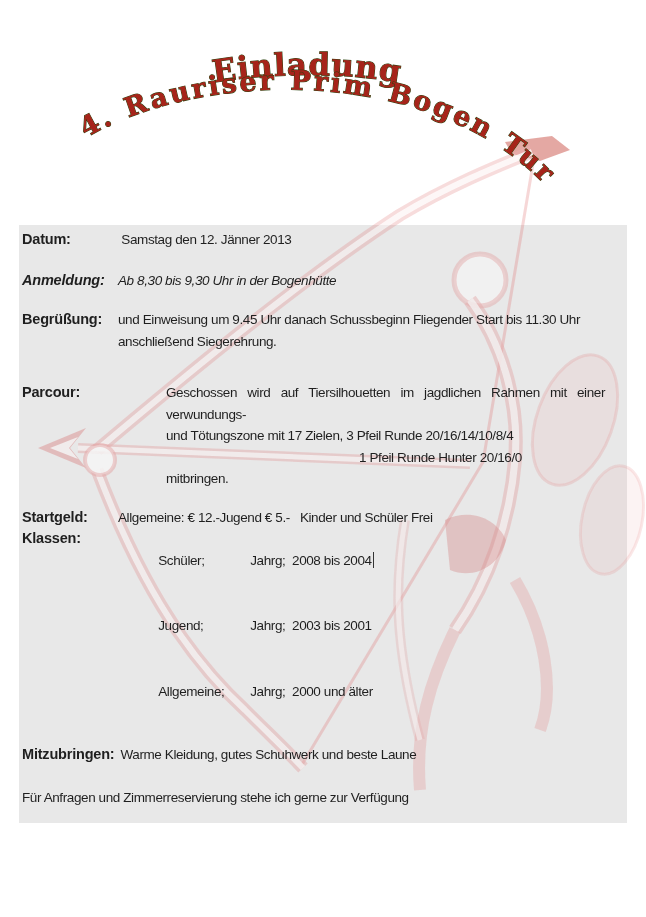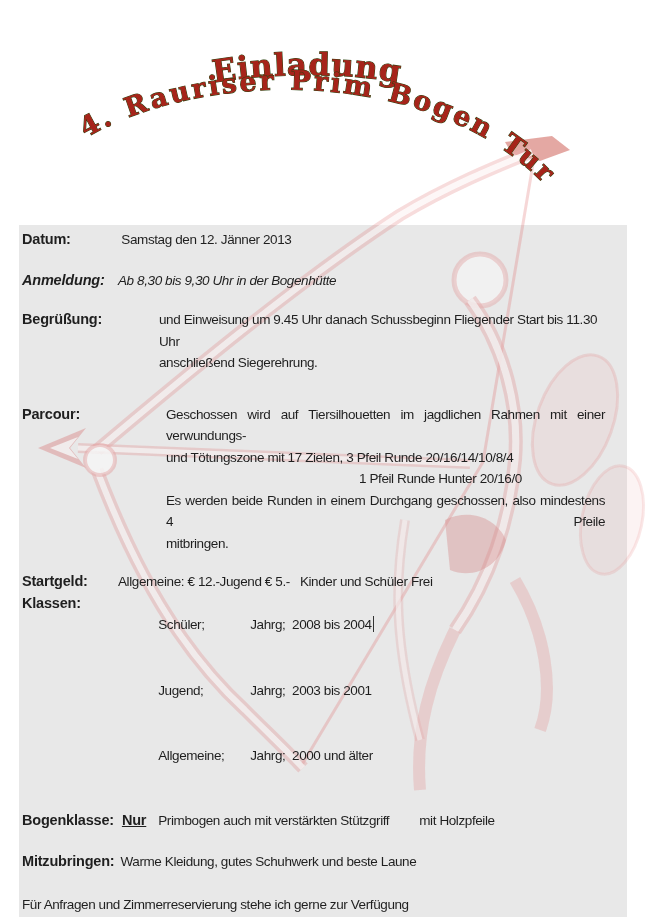--- a/index.html
+++ b/index.html
@@ -19,21 +19,21 @@
 
   
   .panel{margin:25px 0 0 19px;width:608px;background:#e8e8e8;
          padding:4px 22px 14px 3px;box-sizing:border-box;}
   .inner{position:relative;z-index:2;}
   .row{display:grid;grid-template-columns:96px 1fr;line-height:21.5px;}
   .lbl{font-weight:bold;font-size:14.5px;letter-spacing:-0.2px;}
   .val,.vline{font-size:13.5px;letter-spacing:-0.4px;white-space:pre-wrap;}
   .just{white-space:normal;text-align:justify;text-align-last:justify;}
   .indent{padding-left:193px;white-space:pre;}
-  .mt-anm{margin-top:19px;font-style:italic;}  .mt-beg{margin-top:18px;gap:41px;}
+  .mt-anm{margin-top:19px;font-style:italic;}  .mt-beg{margin-top:18px;}
   .mt-par{margin-top:30px;gap:48px;}  .mt-sta{margin-top:17px;}
   .mt-bog{margin-top:20px;}  .mt-mit{margin-top:19px;}
   .klassen-row{line-height:21.8px;}
   .kname{display:inline-block;width:92px;}
   .cursor{display:inline-block;width:1.5px;height:16px;background:#333;
           vertical-align:-3px;margin-left:1px;}
   .inline-row{display:block;line-height:21.5px;}
   .inline-row .lbl{display:inline;}
   .gap8{display:inline-block;width:8px;}   .gap12{display:inline-block;width:12px;}
   .gap30{display:inline-block;width:30px;} .gap6{display:inline-block;width:6px;}
@@ -119,21 +119,20 @@
           <span class="vline" style="display:block">anschließend Siegerehrung.</span>
         </span>
       </div>
 
       <div class="row mt-par">
         <span class="lbl">Parcour:</span>
         <span>
           <span class="vline just" style="display:block">Geschossen wird auf Tiersilhouetten im jagdlichen Rahmen mit einer verwundungs-</span>
           <span class="vline" style="display:block">und Tötungszone mit 17 Zielen, 3 Pfeil Runde 20/16/14/10/8/4</span>
           <span class="vline indent" style="display:block">1 Pfeil Runde Hunter 20/16/0</span>
-          <span class="vline just" style="display:block">Es werden beide Runden in einem Durchgang geschossen, also mindestens 4 Pfeile</span>
           <span class="vline" style="display:block">mitbringen.</span>
         </span>
       </div>
 
       <div class="row mt-sta">
         <span class="lbl">Startgeld:</span>
         <span class="val">Allgemeine: € 12.-Jugend € 5.-   Kinder und Schüler Frei</span>
       </div>
 
       <div class="row">
@@ -144,23 +143,20 @@
           </span>
           <span class="vline klassen-row" style="display:block">
             <span class="kname">Jugend;</span><span>Jahrg;  2003 bis 2001</span>
           </span>
           <span class="vline klassen-row" style="display:block">
             <span class="kname">Allgemeine;</span><span>Jahrg;  2000 und älter</span>
           </span>
         </span>
       </div>
 
-      <div class="inline-row mt-bog">
-        <span class="lbl">Bogenklasse:</span><span class="gap8"></span><span class="nur">Nur</span><span class="gap12"></span><span class="val">Primbogen auch mit verstärkten Stützgriff</span><span class="gap30"></span><span class="val">mit Holzpfeile</span>
-      </div>
 
       <div class="inline-row mt-mit">
         <span class="lbl">Mitzubringen:</span><span class="gap6"></span><span class="val">Warme Kleidung, gutes Schuhwerk und beste Laune</span>
       </div>
 
       <div class="contact">
         <div class="val">Für Anfragen und Zimmerreservierung stehe ich gerne zur Verfügung</div>
 
       </div>
 

